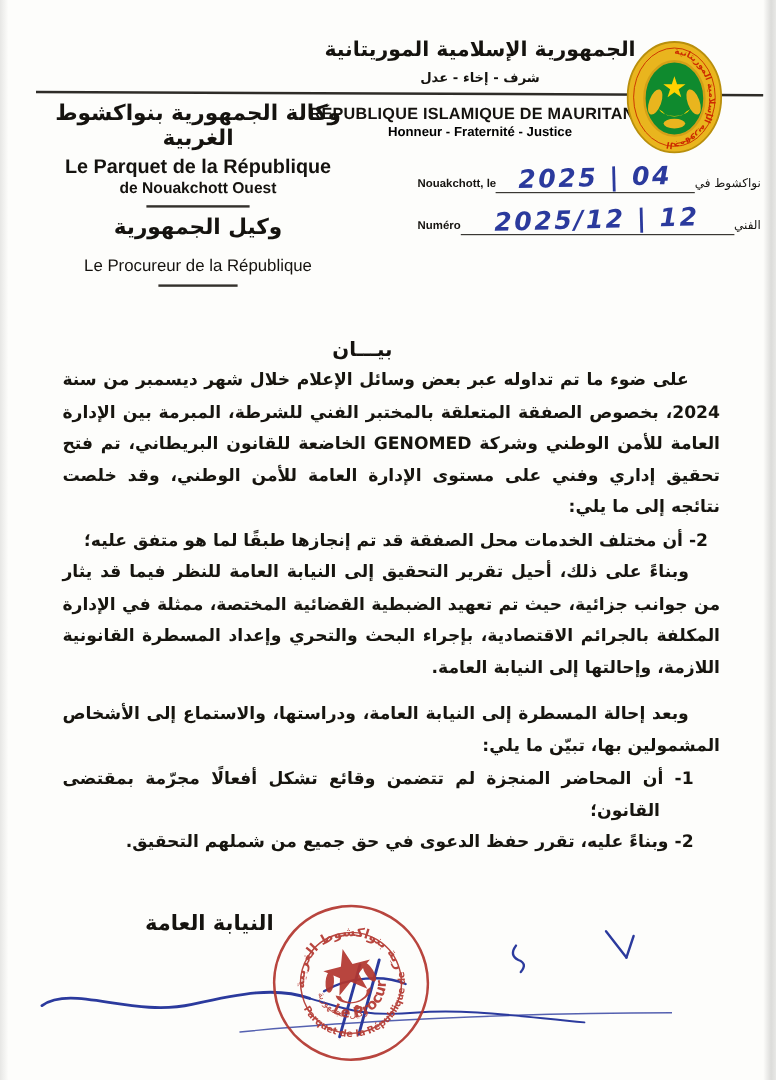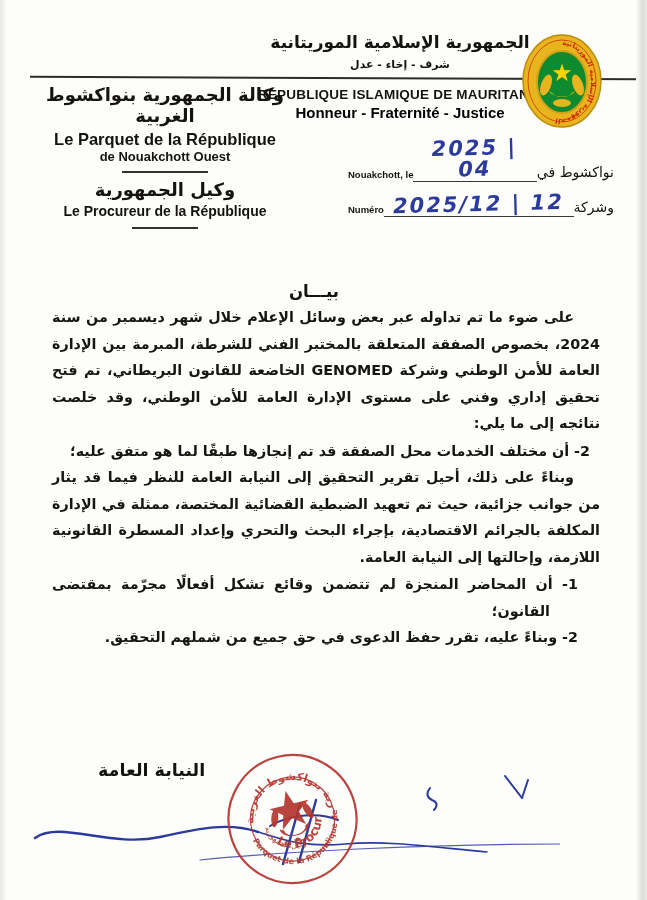--- a/index.html
+++ b/index.html
@@ -25,68 +25,68 @@
   .hdr-rule{
     position:absolute;left:30px;top:77px;width:610px;height:2px;background:#2e2c28;
     transform:rotate(0.25deg);
   }
   .hdr-center{
     position:absolute;left:250px;top:32px;width:300px;text-align:center;
   }
   .hdr-ar-name{font-size:17px;font-weight:bold;color:#15130f;direction:rtl;}
   .hdr-ar-motto{font-size:11px;font-weight:bold;color:#15130f;direction:rtl;margin-top:6px;}
   .hdr-fr-name{font-size:13.5px;font-weight:bold;color:#15130f;margin-top:16px;letter-spacing:.2px;font-family:"Liberation Sans",sans-serif;}
-  .hdr-fr-motto{font-size:15px;font-weight:bold;color:#2a2username824;margin-top:2px;font-family:"Liberation Sans",sans-serif;}
+  .hdr-fr-motto{font-size:11px;font-weight:bold;color:#2a2username824;margin-top:2px;font-family:"Liberation Sans",sans-serif;}
 
   .seal{position:absolute;left:522px;top:33px;}
 
   
   .office{
     position:absolute;left:30px;top:84px;width:270px;text-align:center;color:#15130f;
   }
   .office .ar1{font-size:18px;font-weight:bold;direction:rtl;}
   .office .fr1{font-size:16.5px;font-weight:bold;margin-top:4px;font-family:"Liberation Sans",sans-serif;}
   .office .fr2{font-size:13px;font-weight:bold;font-family:"Liberation Sans",sans-serif;}
   .office .div1{width:86px;height:2px;background:#34312c;margin:7px auto 6px;}
   .office .ar2{font-size:18px;font-weight:bold;direction:rtl;}
-  .office .fr3{font-size:14px;font-weight:bold;margin-top:3px;font-family:"Liberation Sans",sans-serif;}
+  .office .fr3{font-size:14px;font-weight:normal;margin-top:13px;font-family:"Liberation Sans",sans-serif;}
   .office .div2{width:66px;height:2px;background:#34312c;margin:8px auto 0;}
 
   
   .meta{position:absolute;left:348px;top:138px;width:286px;color:#15130f;}
   .meta-row{display:flex;align-items:flex-end;margin-bottom:12px;}
   .meta-fr{font-size:9.5px;font-weight:bold;white-space:nowrap;font-family:"Liberation Sans",sans-serif;padding-bottom:2px;}
   .meta-line{flex:1;border-bottom:1.5px solid #3a3833;text-align:center;min-width:120px;}
-  .meta-ar{font-size:14px;white-space:nowrap;direction:rtl;padding-bottom:2px;margin-right:20px;}
+  .meta-ar{font-size:10px;white-space:nowrap;direction:rtl;padding-bottom:2px;margin-right:0;}
   .hand{
     color:#2b3a9d;font-size:21px;font-weight:bold;font-style:italic;
     letter-spacing:2px;transform:rotate(-1.5deg);display:inline-block;
     font-family:"DejaVu Sans",sans-serif;line-height:1;padding-bottom:1px;
   }
 
   
   .doc-title{
-    position:absolute;left:16px;top:282px;width:596px;text-align:center;
+    position:absolute;left:4px;top:282px;width:596px;text-align:center;
     font-size:16.5px;font-weight:bold;color:#15130f;direction:rtl;letter-spacing:1px;
   }
   .body-text{
     position:absolute;left:52px;top:304px;width:548px;
     direction:rtl;text-align:justify;color:#17150f;
     font-size:14.3px;font-weight:600;line-height:26.5px;
   }
   .para{text-indent:26px;margin:0 0 1px 0;}
   .list{margin:0;}
   .list-item{padding-right:36px;text-indent:-26px;}
   .list-item .num{font-weight:bold;}
   .list2 .list-item{padding-right:50px;text-indent:-28px;}
 
   
   .footer-title{
     position:absolute;left:98px;top:760px;width:130px;
-    font-size:17.5px;font-weight:bold;color:#15130f;direction:rtl;text-align:left;
+    font-size:17.5px;font-weight:bold;color:#15130f;direction:rtl;text-align:right;
   }
   .signature{position:absolute;left:0px;top:740px;}
   .stamp{position:absolute;left:226px;top:752px;transform:rotate(-14deg);opacity:.92;}
 </style>
 </head>
 <body>
 
 <div class="paper"></div>
 <div class="scan-edge-left"></div>
 
@@ -134,32 +134,33 @@
     <span class="meta-line">
       <span class="hand">2025 | 04</span>
     </span>
     <span class="meta-ar">نواكشوط في</span>
   </div>
   <div class="meta-row">
     <span class="meta-fr">Numéro</span>
     <span class="meta-line">
       <span class="hand">2025/12 | 12</span>
     </span>
-    <span class="meta-ar">وشركة</span>
+    <span class="meta-ar">الفني</span>
   </div>
 </div>
 
 <div class="doc-title">بيـــان</div>
 
 <div class="body-text">
   <p class="para">على ضوء ما تم تداوله عبر بعض وسائل الإعلام خلال شهر ديسمبر من سنة 2024، بخصوص الصفقة المتعلقة بالمختبر الفني للشرطة، المبرمة بين الإدارة العامة للأمن الوطني وشركة GENOMED الخاضعة للقانون البريطاني، تم فتح تحقيق إداري وفني على مستوى الإدارة العامة للأمن الوطني، وقد خلصت نتائجه إلى ما يلي:</p>
   <div class="list">
     <div class="list-item"><span class="num">2-</span> <span>أن مختلف الخدمات محل الصفقة قد تم إنجازها طبقًا لما هو متفق عليه؛</span></div>
   </div>
   <p class="para" style="margin-top:0;">وبناءً على ذلك، أحيل تقرير التحقيق إلى النيابة العامة للنظر فيما قد يثار من جوانب جزائية، حيث تم تعهيد الضبطية القضائية المختصة، ممثلة في الإدارة المكلفة بالجرائم الاقتصادية، بإجراء البحث والتحري وإعداد المسطرة القانونية اللازمة، وإحالتها إلى النيابة العامة.</p>
+  <p class="para" style="margin-top:12px;">وبعد إحالة المسطرة إلى النيابة العامة، ودراستها، والاستماع إلى الأشخاص المشمولين بها، تبيّن ما يلي:</p>
   <div class="list list2">
     <div class="list-item"><span class="num">1-</span> <span>أن المحاضر المنجزة لم تتضمن وقائع تشكل أفعالًا مجرّمة بمقتضى القانون؛</span></div>
     <div class="list-item"><span class="num">2-</span> <span>وبناءً عليه، تقرر حفظ الدعوى في حق جميع من شملهم التحقيق.</span></div>
   </div>
 </div>
 
 <div class="footer-title">النيابة العامة</div>
 
 <div class="signature">
   <svg width="560" height="140" viewBox="0 0 560 140">

